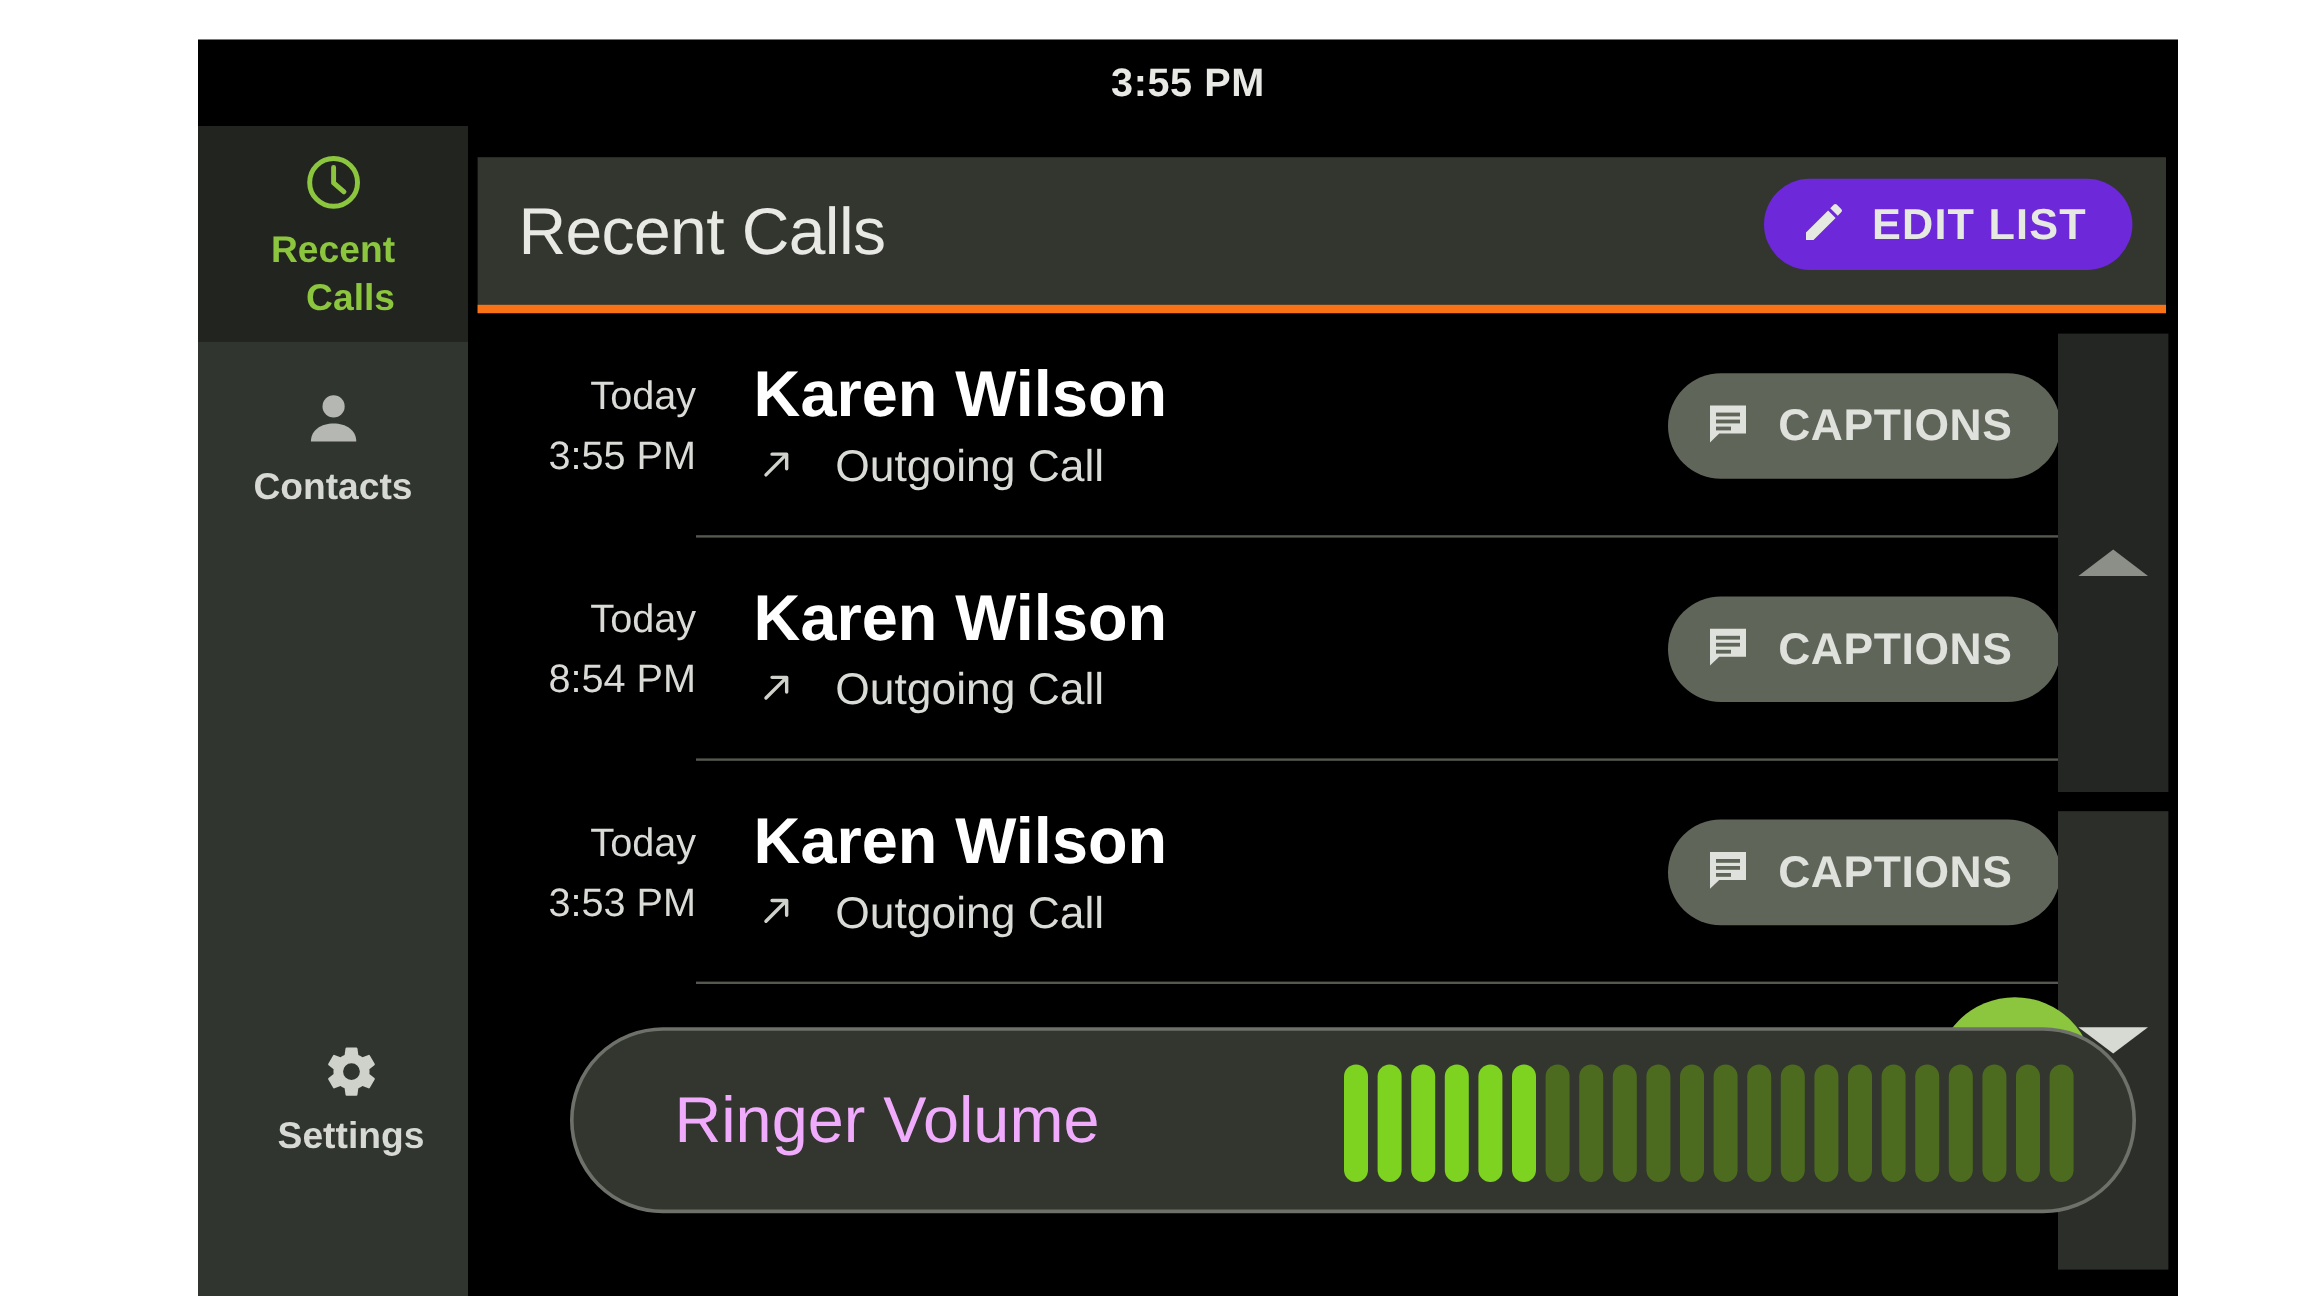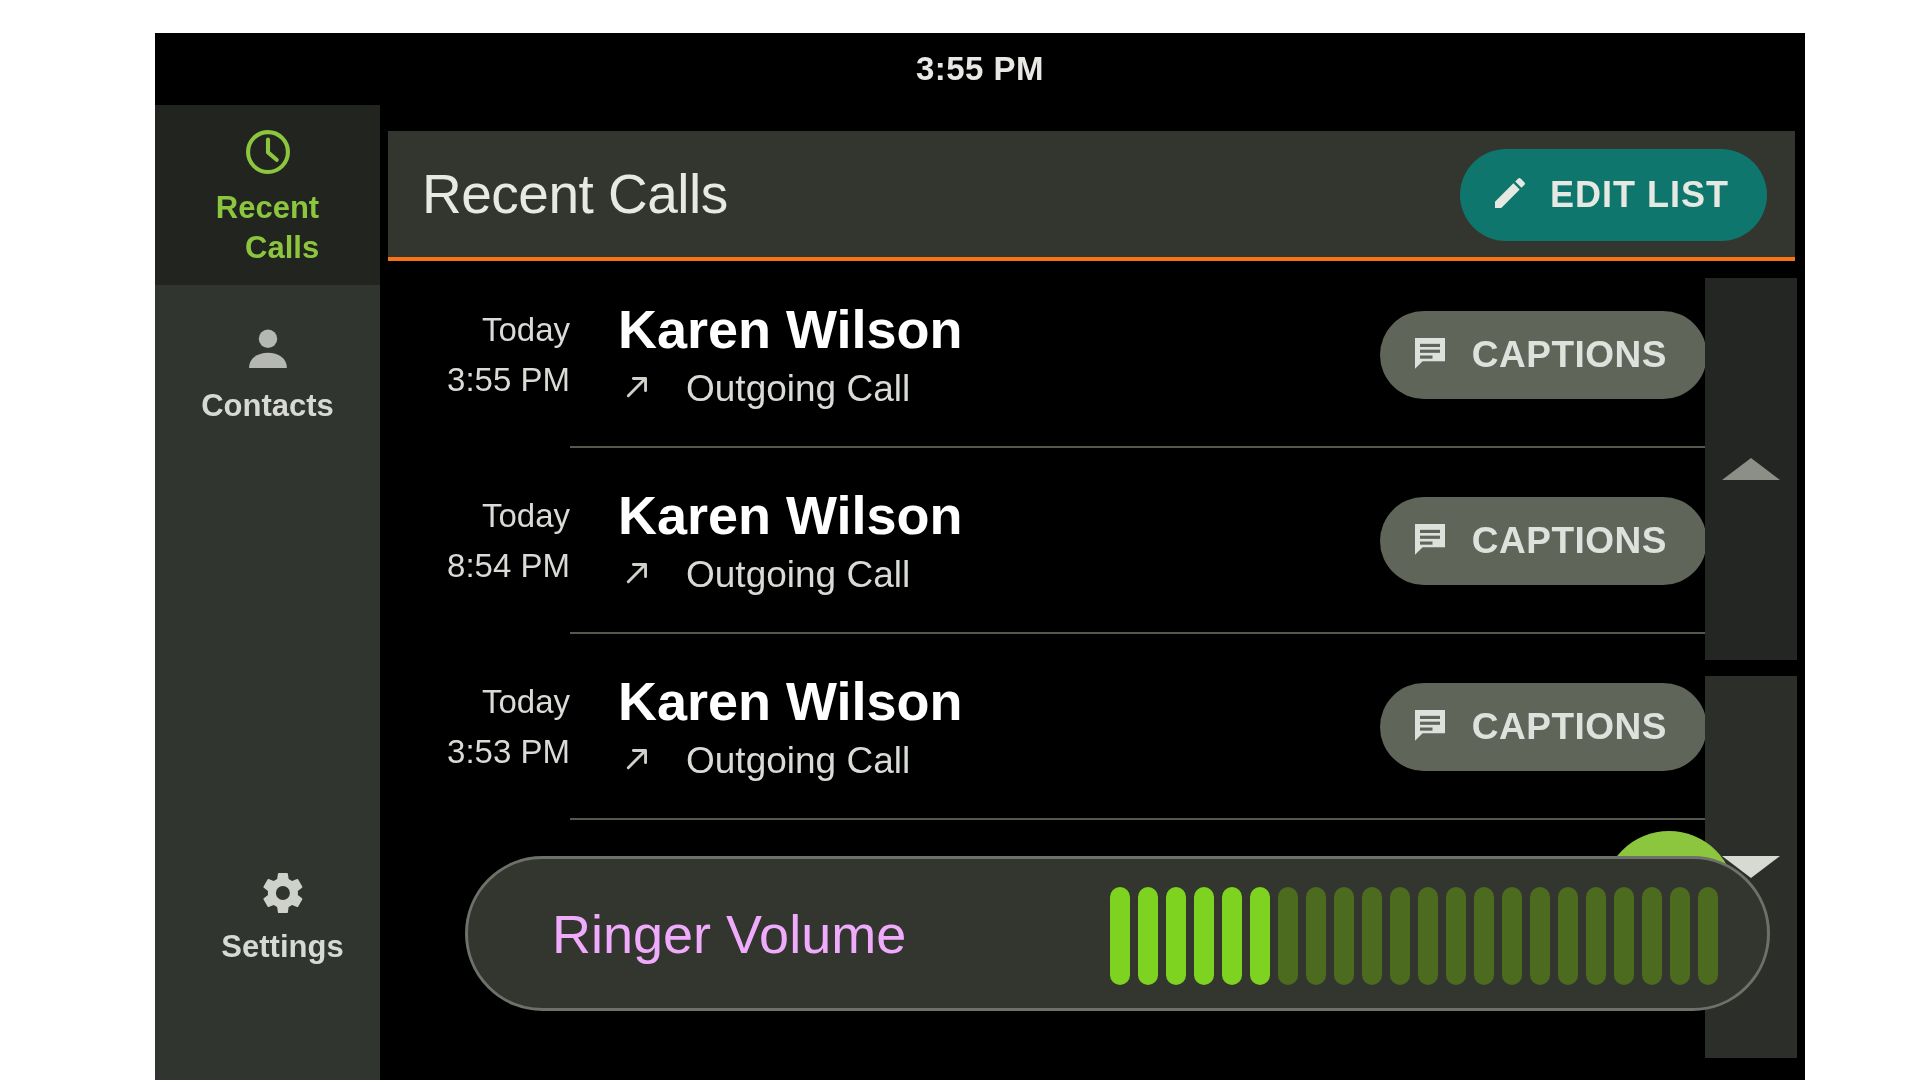--- a/index.html
+++ b/index.html
@@ -7,21 +7,21 @@
     padding: 0;
     background: #ffffff;
     width: 1920px;
     height: 1080px;
     overflow: hidden;
     font-family: "Liberation Sans", sans-serif;
   }
 
   #device {
     position: absolute;
-    left: 155px;
+    left: 165px;
     top: 33px;
     width: 1650px;
     height: 1047px;
     background: #000000;
     overflow: hidden;
   }
 
   
   #statusbar {
     position: absolute;
@@ -92,38 +92,38 @@
 
   
   #page-header {
     position: absolute;
     left: 0; top: 26px;
     width: 1407px;
     height: 130px;
     background: #32362f;
     display: flex;
     align-items: center;
-    border-bottom: 4px solid #f97316;
+    border-bottom: 7px solid #f97316;
     box-sizing: border-box;
   }
   #page-title {
     margin-left: 34px;
     color: #e8e8e4;
     font-size: 55px;
     font-weight: 400;
     letter-spacing: -0.5px;
   }
   #edit-list-btn {
     position: absolute;
     right: 28px;
     top: 18px;
-    height: 92px;
+    height: 76px;
     padding: 0 38px 0 30px;
     border-radius: 46px;
-    background: #0f766e;
+    background: #6d28d9;
     display: flex;
     align-items: center;
     gap: 20px;
     cursor: pointer;
     border: none;
   }
   #edit-list-btn .lbl {
     color: #e6e8e2;
     font-size: 36px;
     font-weight: 600;

